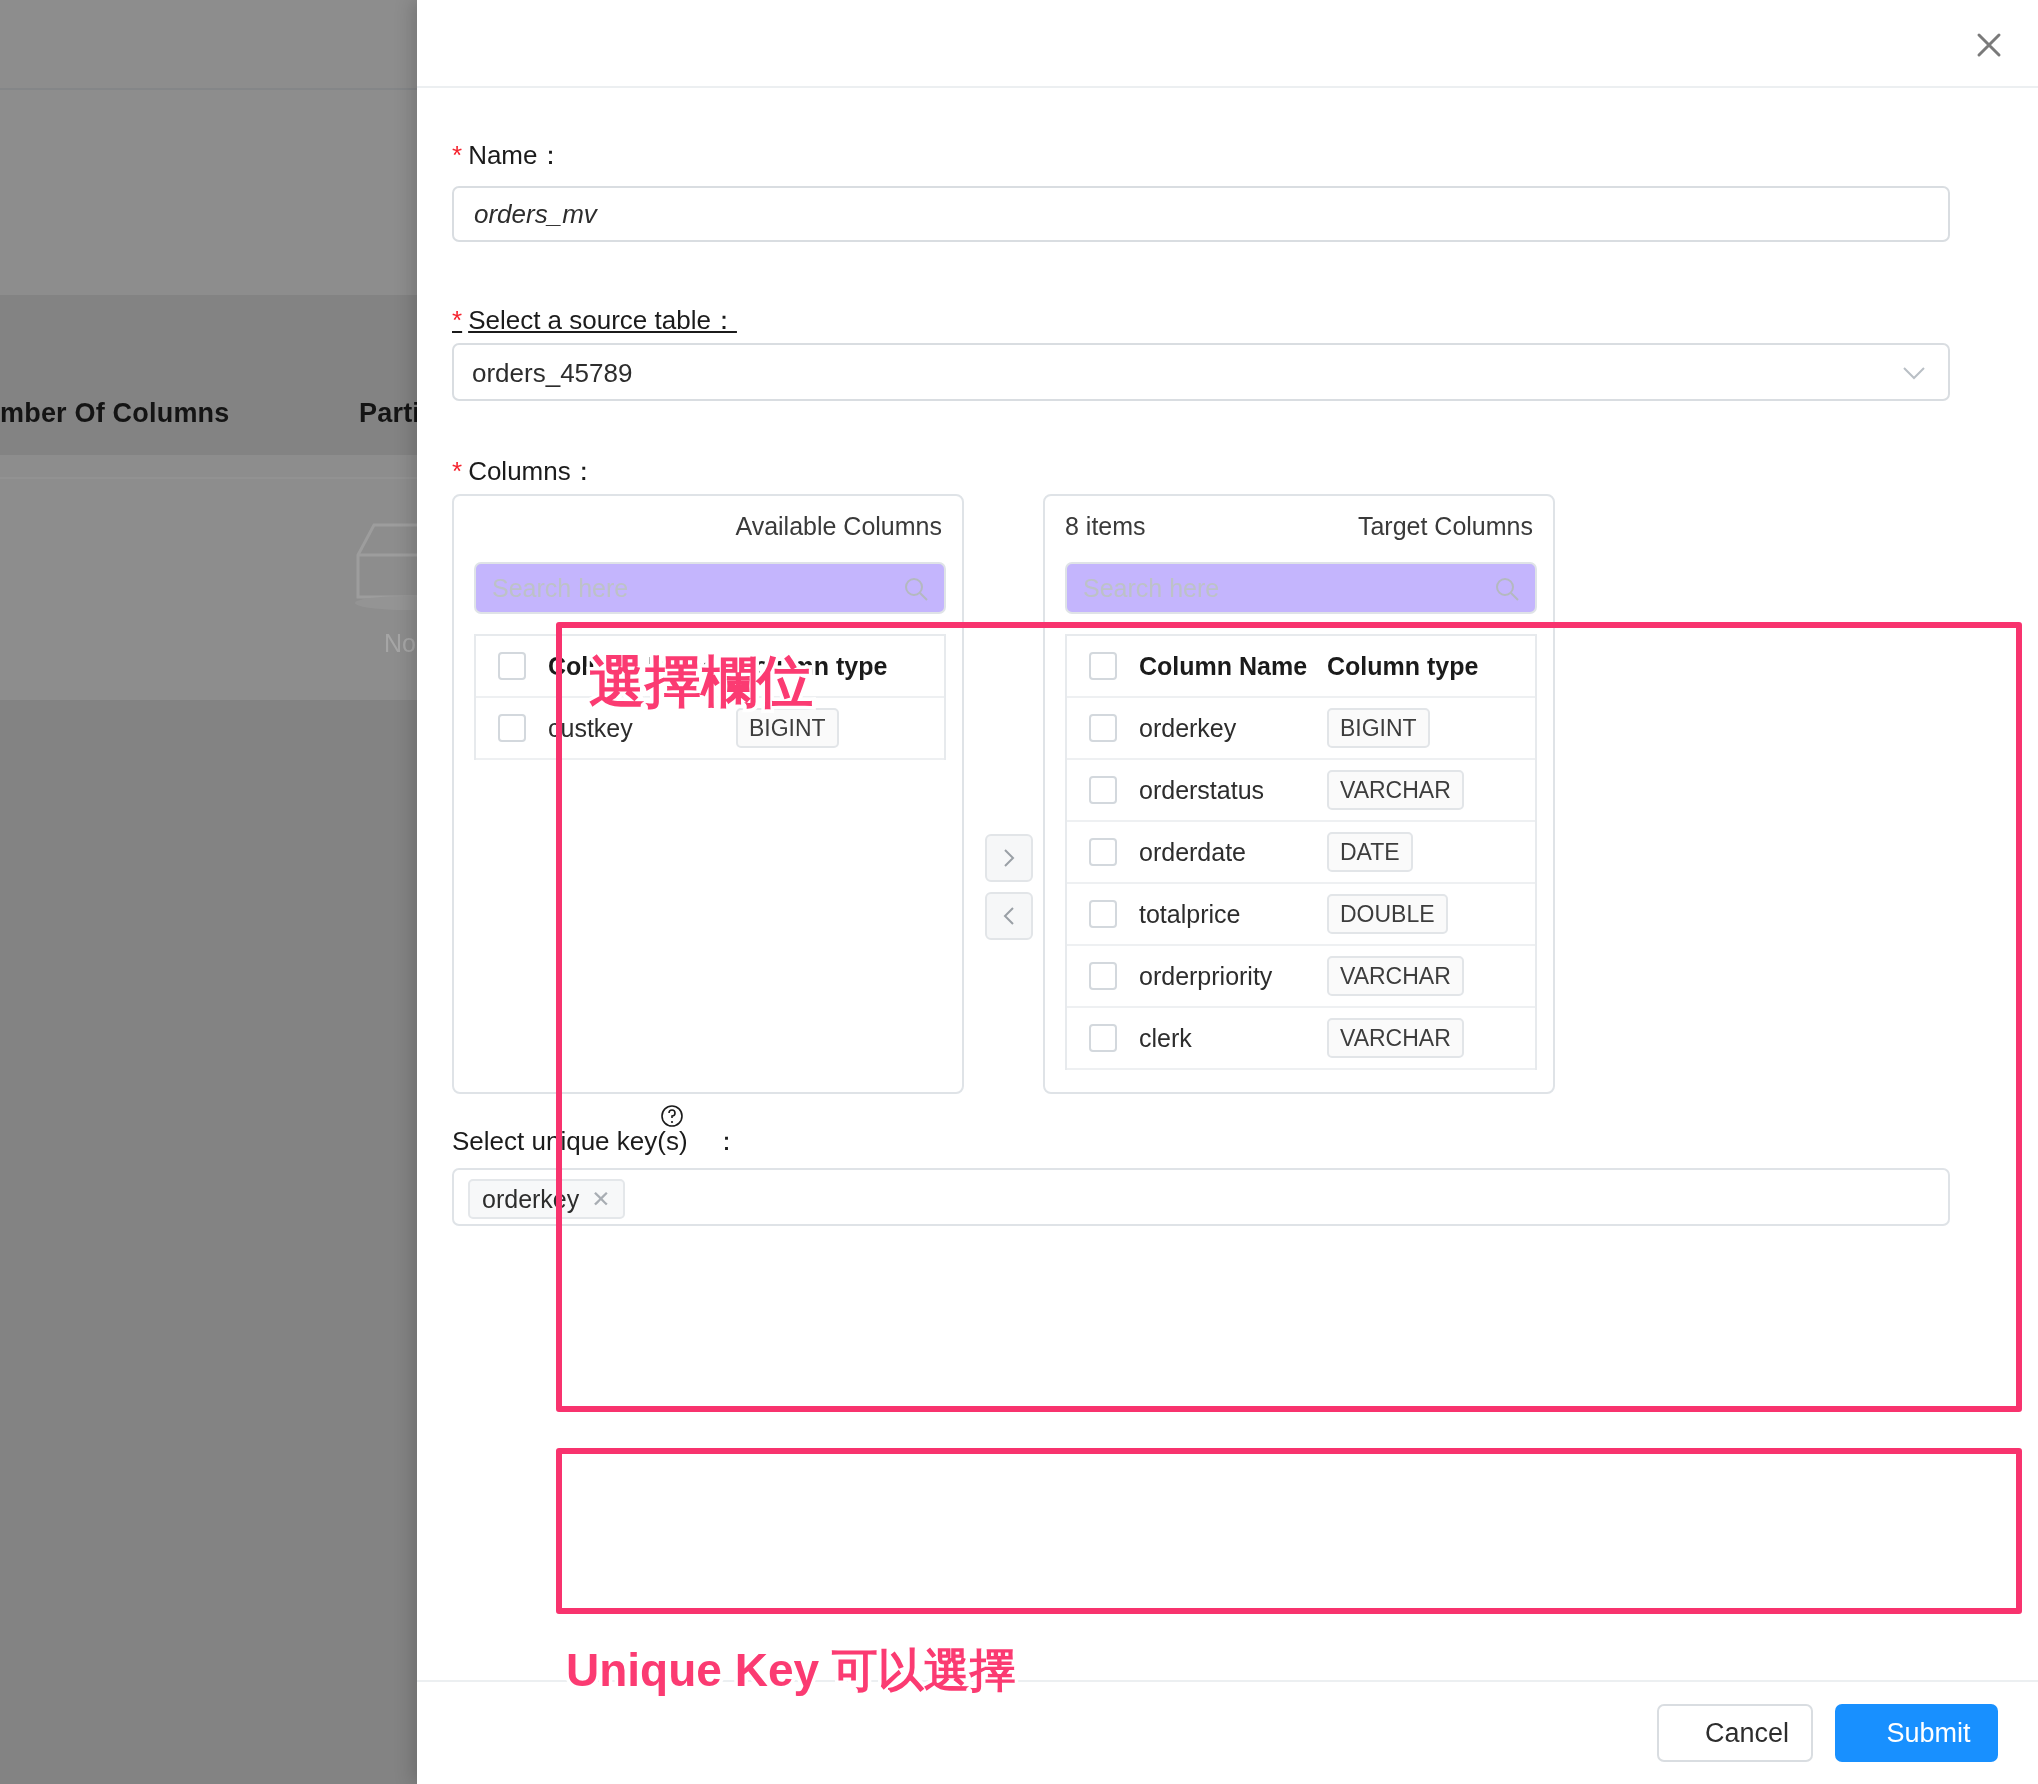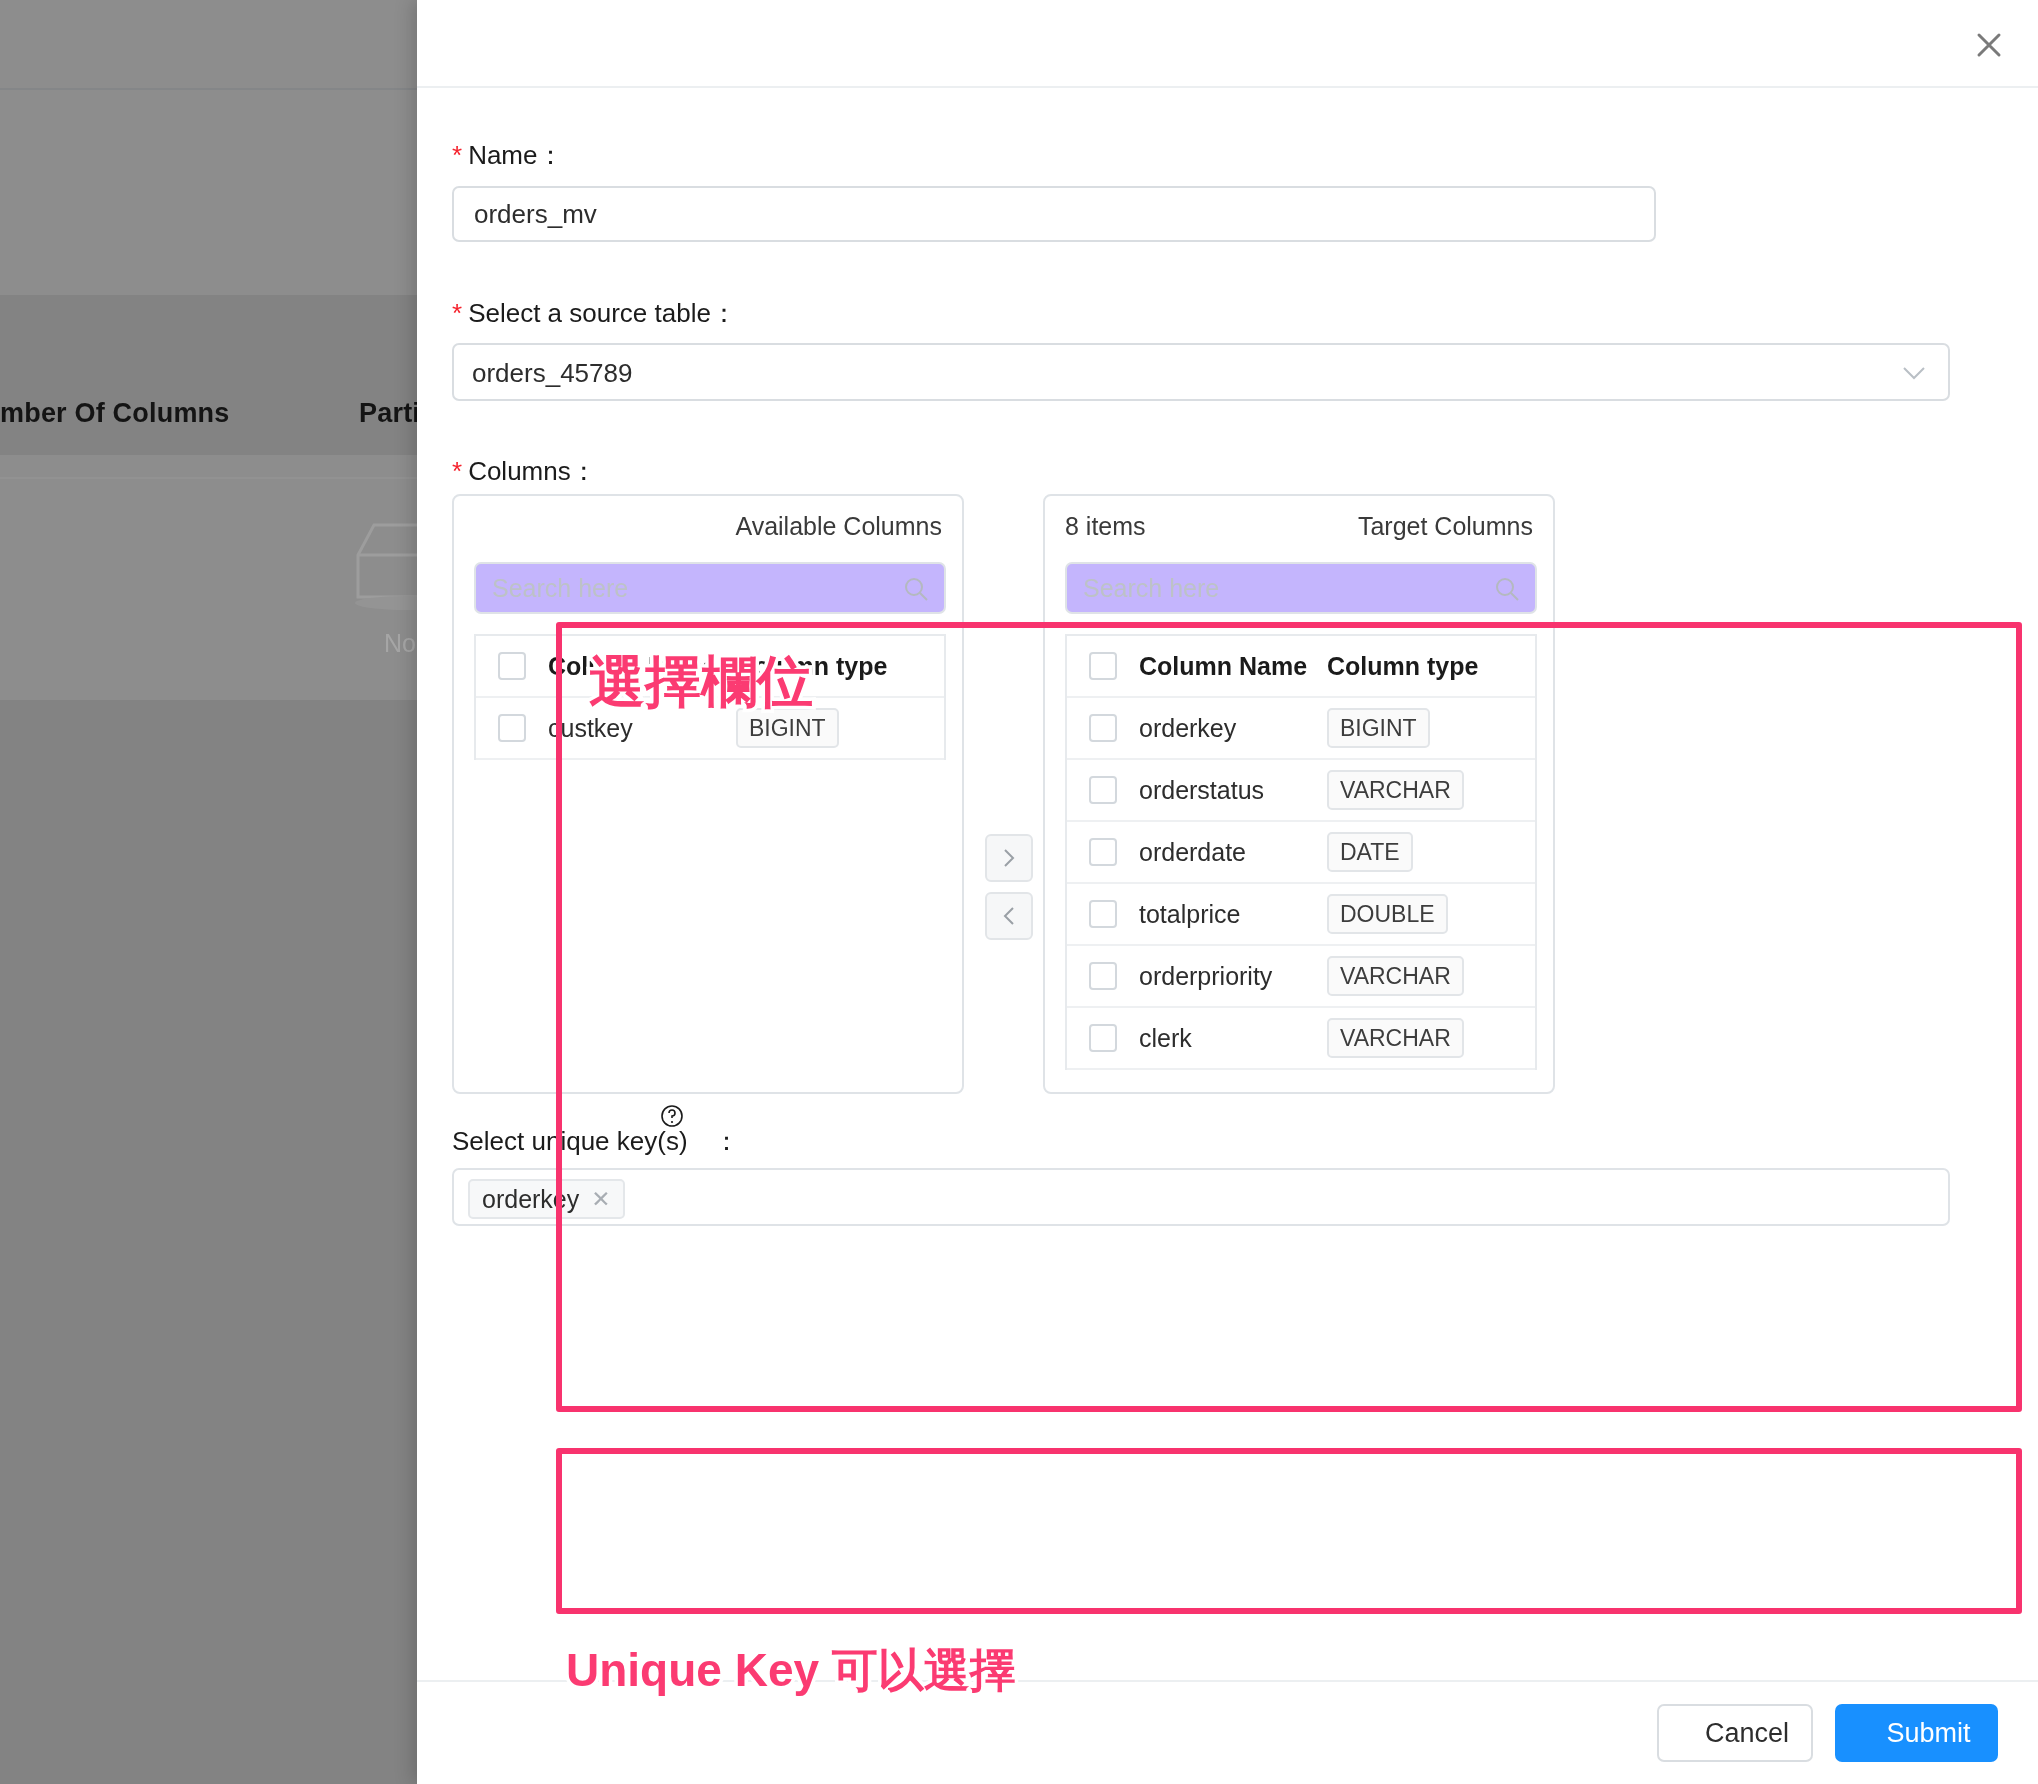--- a/index.html
+++ b/index.html
@@ -373,23 +373,23 @@
           <path d="M13 13 L33 33 M33 13 L13 33" stroke="currentColor" stroke-width="3" fill="none" stroke-linecap="round"></path>
         </svg>
     </div>
   </div>
 
   <div id="modal-body">
 
     <div class="field-label" style="left:35px; top:50px;">
       <span class="req-star">*</span><span>Name：</span>
     </div>
-    <input class="text-input" id="name-input" style="left: 35px; top: 98px; width: 1204px;" value="orders_mv">
-
-    <div class="field-label" style="left:35px; top:208px;">
+    <input class="text-input" id="name-input" style="left: 35px; top: 98px; width: 1498px; font-style: italic;" value="orders_mv">
+
+    <div class="field-label" style="left:35px; top:215px;text-decoration:underline;">
       <span class="req-star">*</span><span>Select a source table：</span>
     </div>
     <div class="select-box" style="left:35px; top:255px; width:1498px;">
       <div class="select-value">orders_45789</div>
       <div class="select-caret">
         <svg width="24" height="16" viewBox="0 0 24 16">
             <path d="M2 3 L12 13 L22 3" stroke="currentColor" stroke-width="2" fill="none"></path>
           </svg>
       </div>
     </div>

